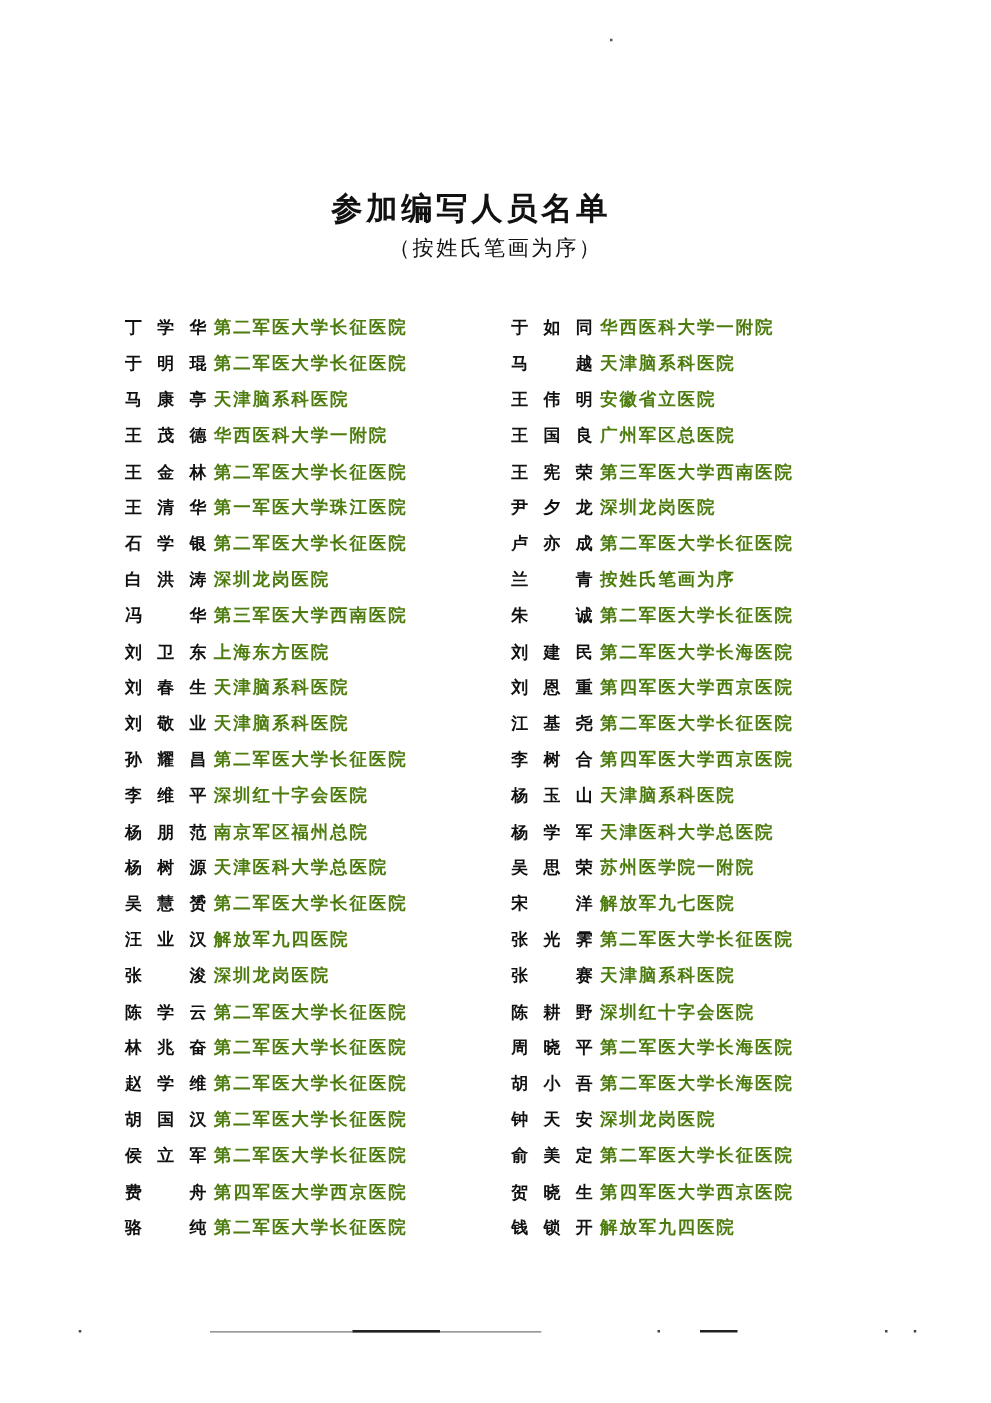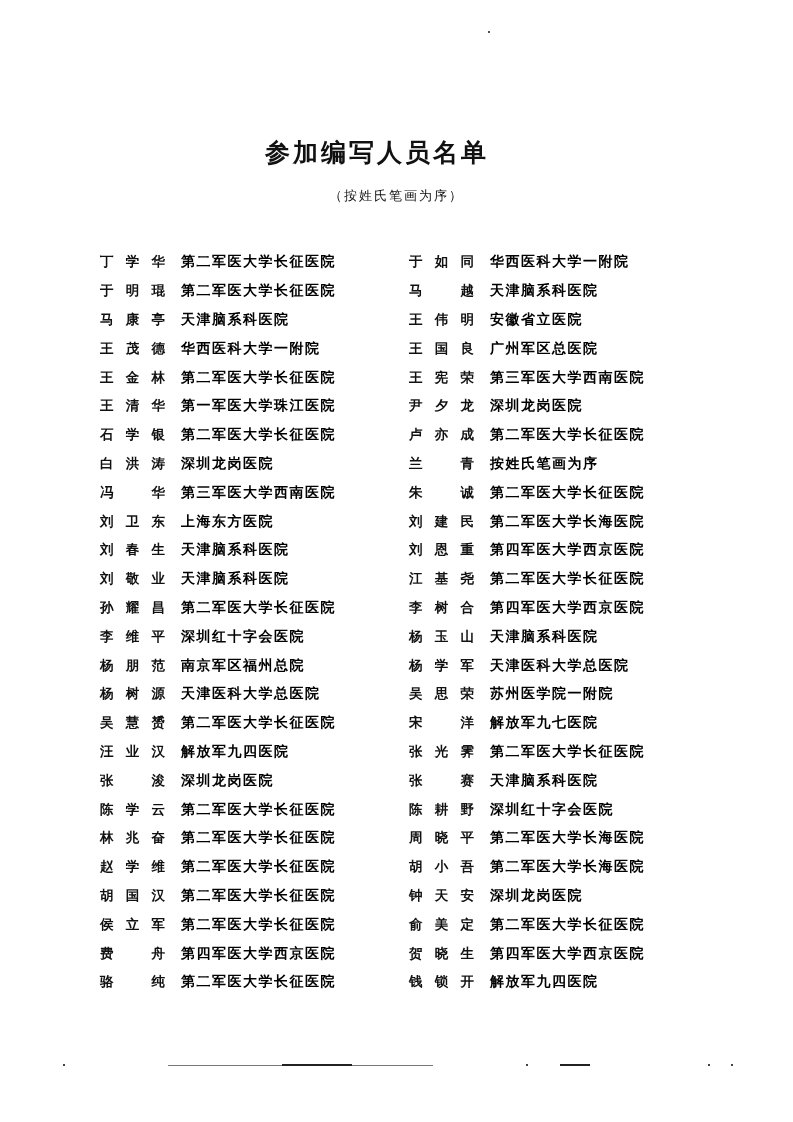--- a/index.html
+++ b/index.html
@@ -19,35 +19,35 @@
       position: absolute;
       left: 488px;
       top: 31px;
       width: 2px;
       height: 2px;
       background: #555;
     }
     .title {
       position: absolute;
       left: 0;
-      top: 136px;
+      top: 150px;
       width: 754px;
       text-align: center;
       font-size: 25px;
       font-weight: bold;
       letter-spacing: 3px;
       color: #111;
     }
     .subtitle {
       position: absolute;
       left: 0;
       top: 187px;
       width: 793px;
       text-align: center;
-      font-size: 13px;
+      font-size: 17px;
       letter-spacing: 2px;
       color: #111;
     }
     .column {
       position: absolute;
       top: 248px;
     }
     .column.left { left: 100px; }
     .column.right { left: 409px; }
     .row {
@@ -58,25 +58,25 @@
     }
     .name {
       width: 66px;
       font-size: 13.5px;
       font-weight: bold;
       letter-spacing: 1px;
       display: flex;
       justify-content: space-between;
     }
     .affil {
-      margin-left: 15px;
+      margin-left: 5px;
       font-size: 14px;
       letter-spacing: 1.5px;
       font-weight: bold;
-      color: #000000;
+      color: #4d7c0f;
     }
     .footer-line {
       position: absolute;
       top: 1065px;
       height: 1px;
       background: #777;
     }
     .footer-dot {
       position: absolute;
       top: 1064px;

